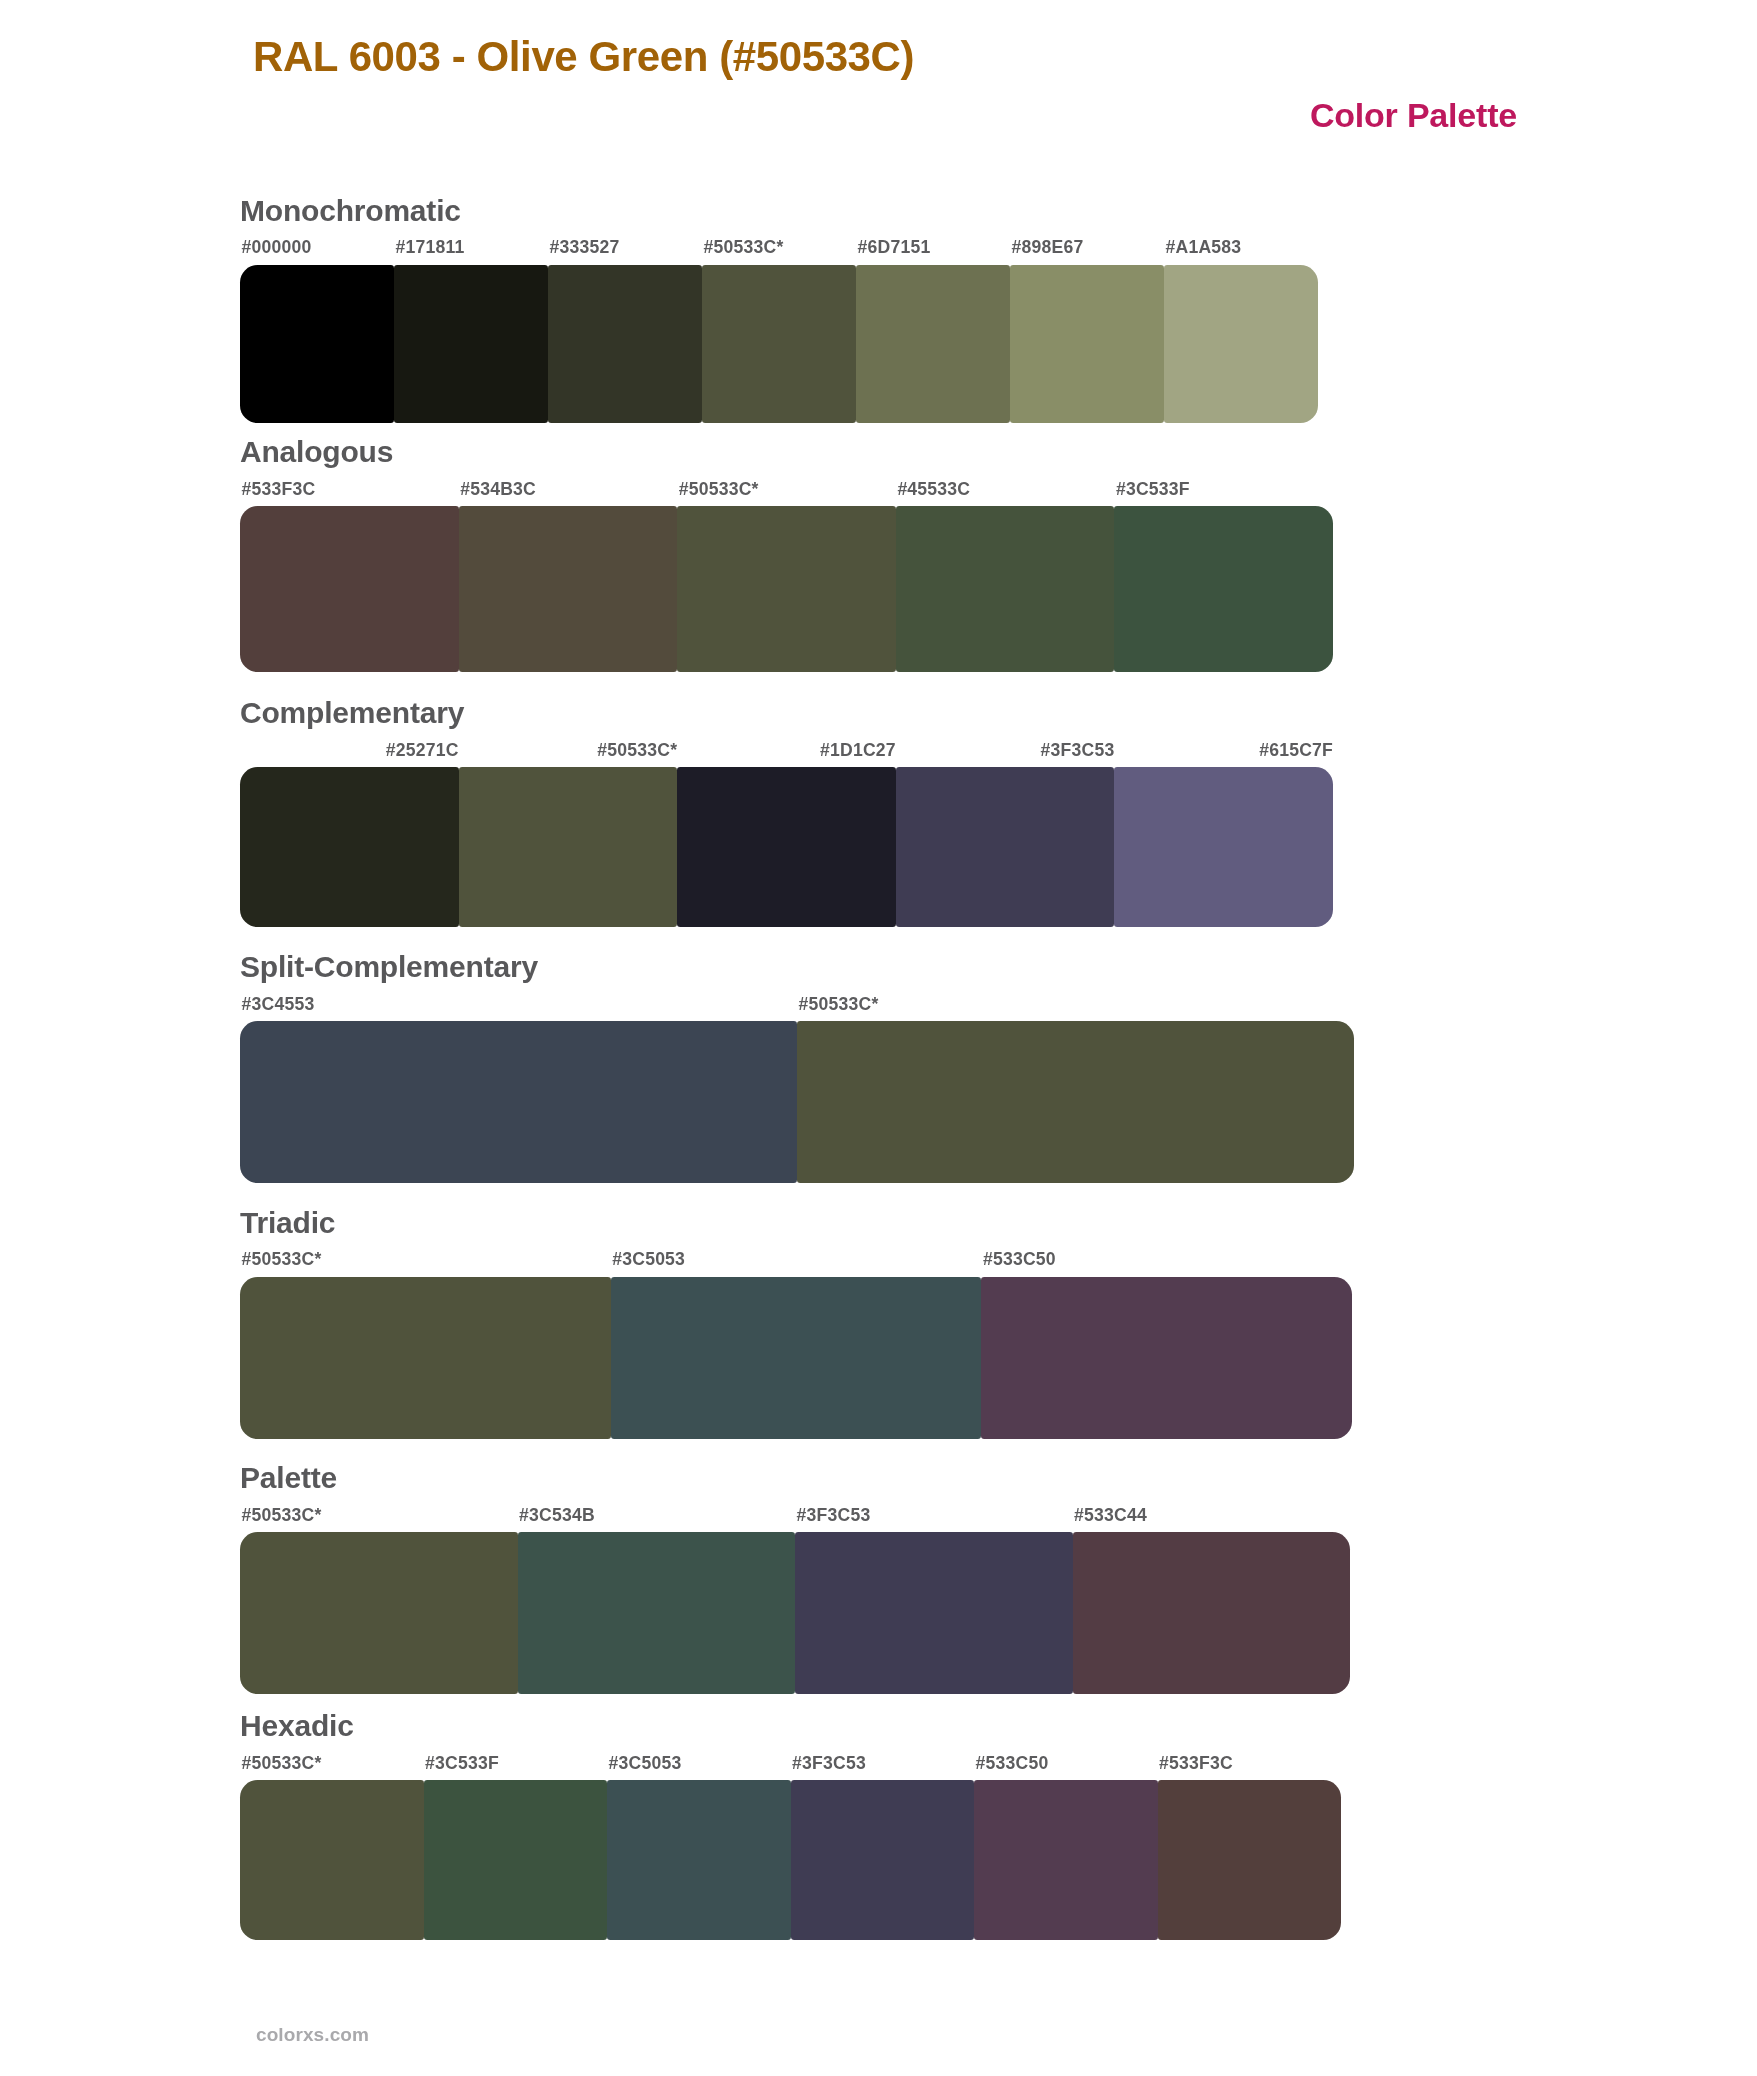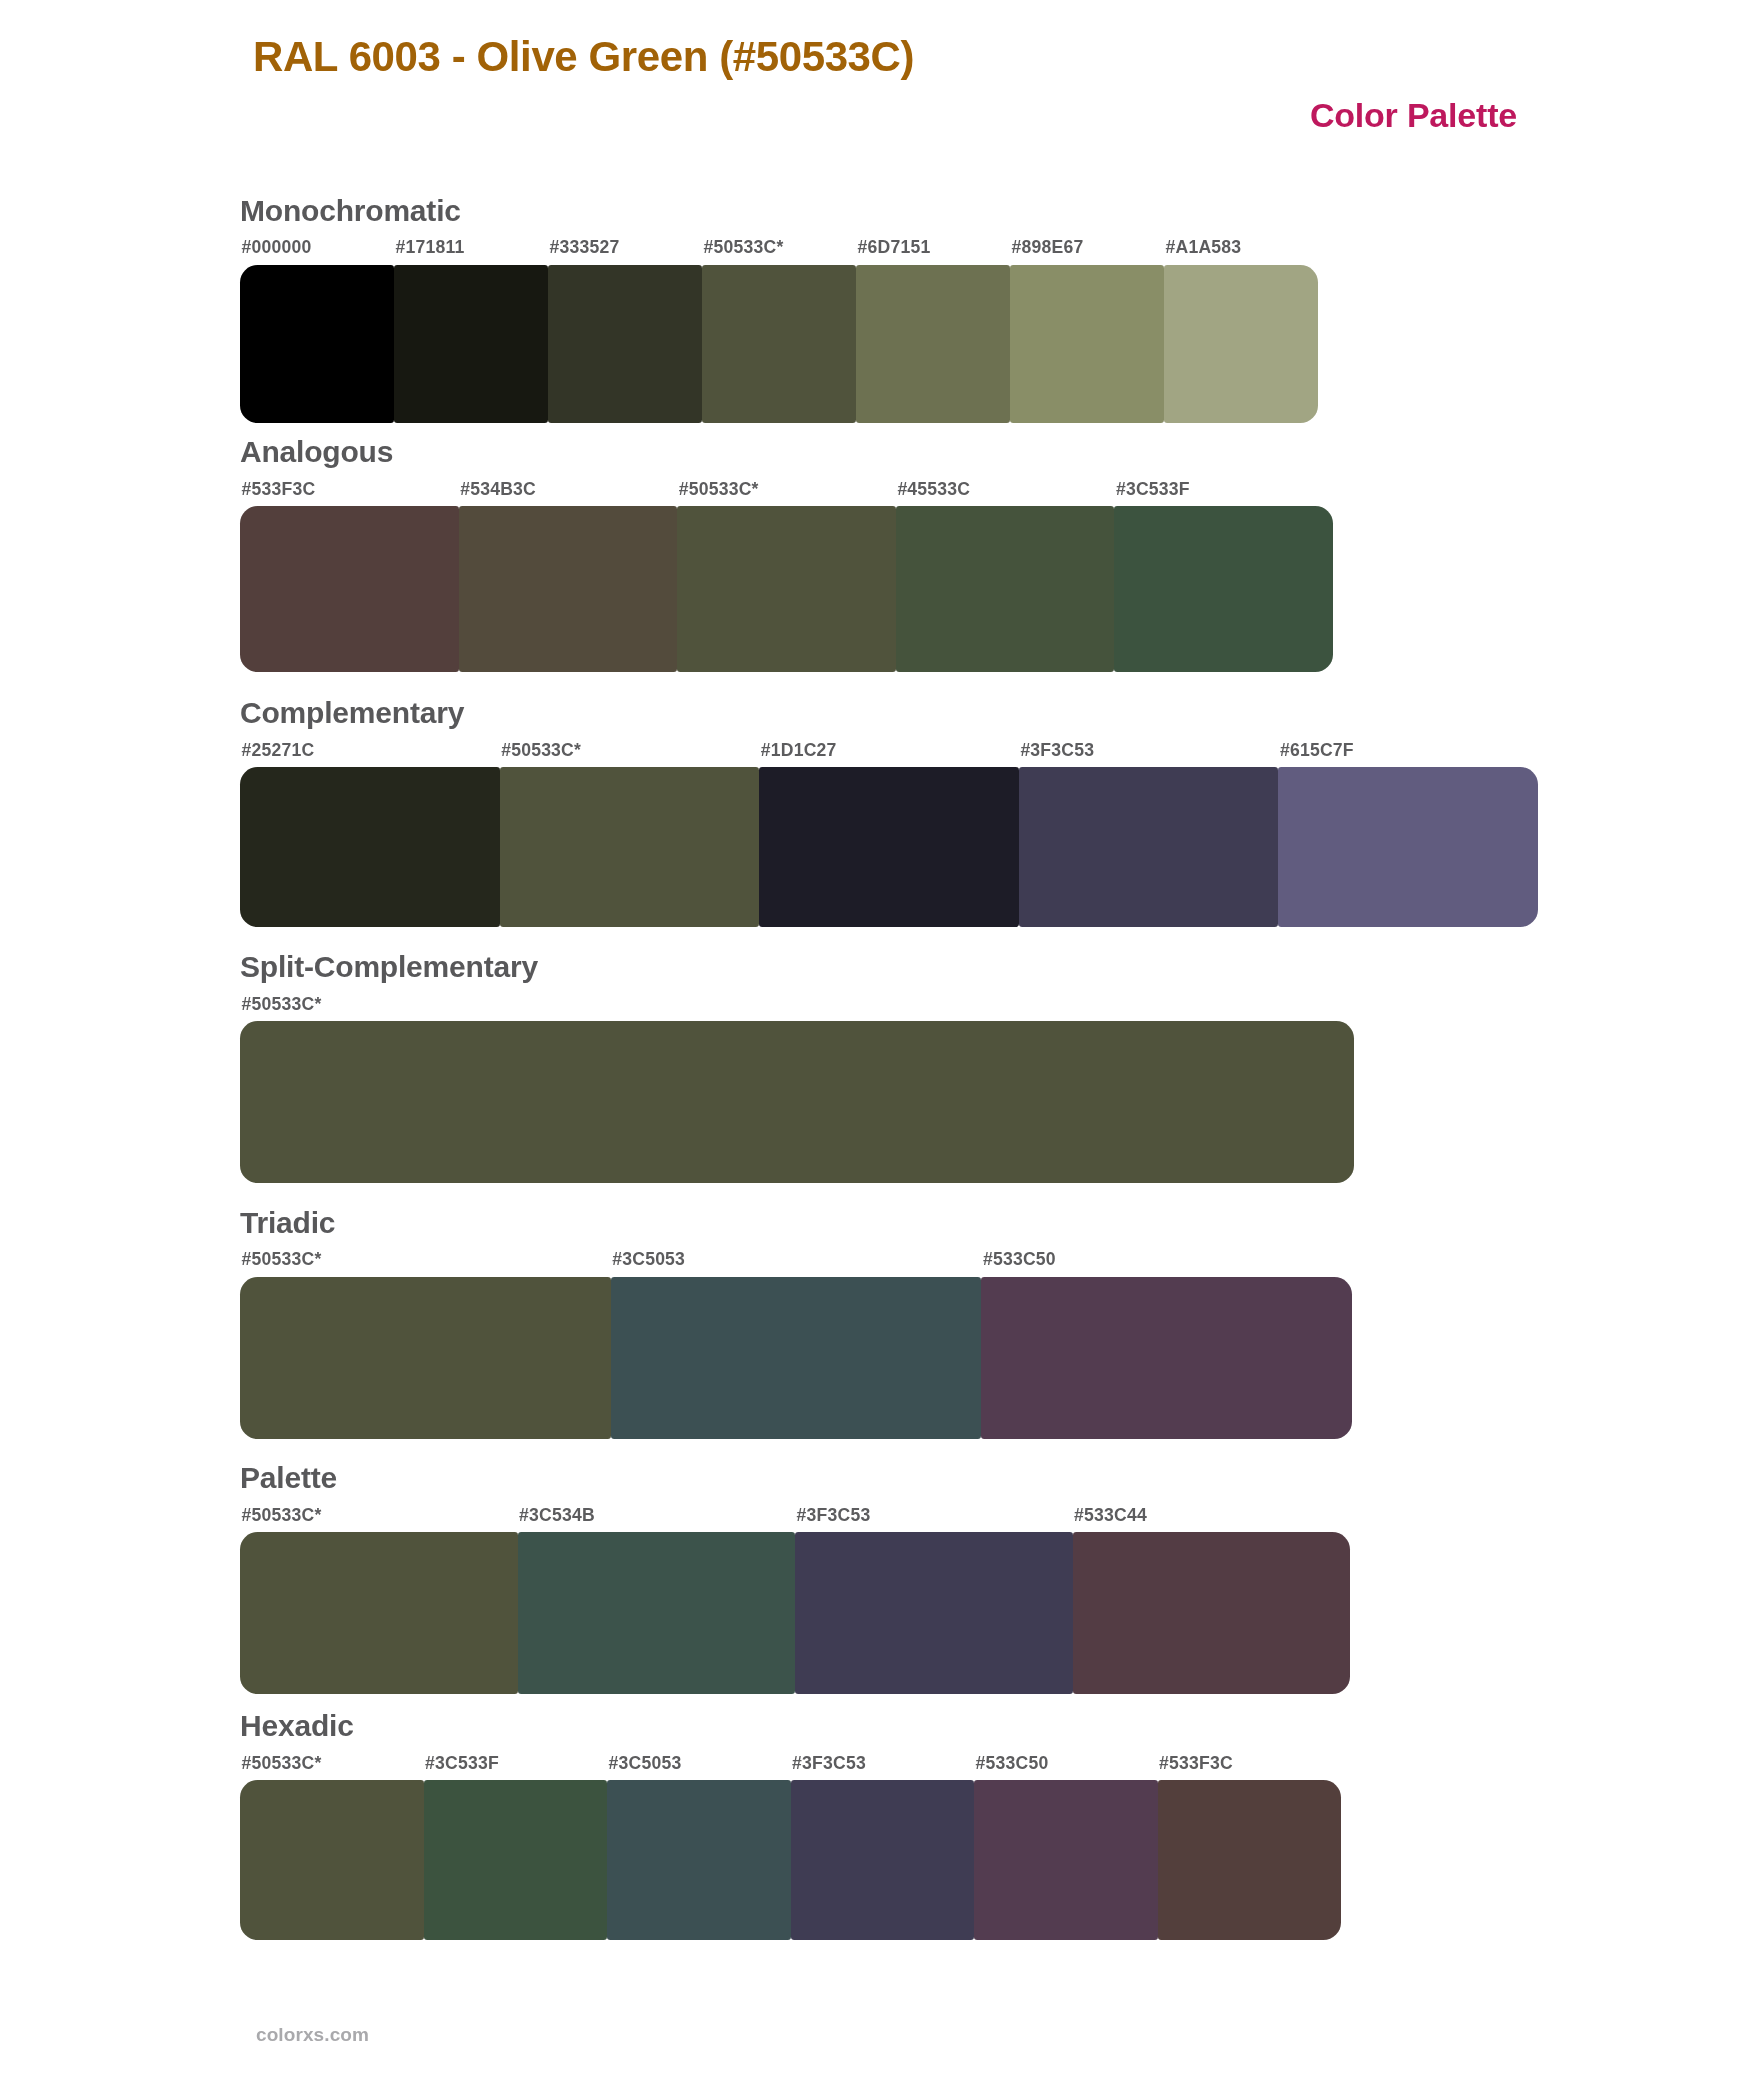--- a/index.html
+++ b/index.html
@@ -106,21 +106,21 @@
   .sec-mono   { margin-bottom: 12px; }
   .sec-analog { margin-bottom: 24px; }
   .sec-comp   { margin-bottom: 22.4px; }
   .sec-split  { margin-bottom: 22.4px; }
   .sec-triad  { margin-bottom: 22.4px; }
   .sec-tetra  { margin-bottom: 14.4px; }
   .sec-hexa   { margin-bottom: 0; }
 
   .sec-mono .swatch-row  { width: 1078px; }
   .sec-analog .swatch-row{ width: 1093px; }
-  .sec-comp .swatch-row  { width: 1298px; }
+  .sec-comp .swatch-row  { width: 1093px; text-align: right; }
   .sec-split .swatch-row { width: 1114px; }
   .sec-triad .swatch-row { width: 1112px; }
   .sec-tetra .swatch-row { width: 1110px; }
   .sec-hexa .swatch-row  { width: 1101px; }
 
   
   .footer {
     position: absolute;
     left: 256px;
     top: 2024px;
@@ -223,20 +223,24 @@
           <div class="swatch">
             <div class="swatch-label">#615C7F</div>
             <div class="swatch-chip" style="background-color: rgb(97, 92, 127);"></div>
           </div>
         </div>
       </div>
       <div class="palette-section sec-split" data-rowsize="3">
         <div class="section-heading">Split-Complementary</div>
         <div class="swatch-row">
           <div class="swatch">
+            <div class="swatch-label">#3C4553</div>
+            <div class="swatch-chip" style="background-color: rgb(60, 69, 83);"></div>
+          </div>
+          <div class="swatch">
             <div class="swatch-label">#50533C*</div>
             <div class="swatch-chip" style="background-color: rgb(80, 83, 60);"></div>
           </div>
         </div>
       </div>
       <div class="palette-section sec-triad" data-rowsize="3">
         <div class="section-heading">Triadic</div>
         <div class="swatch-row">
           <div class="swatch">
             <div class="swatch-label">#50533C*</div>

